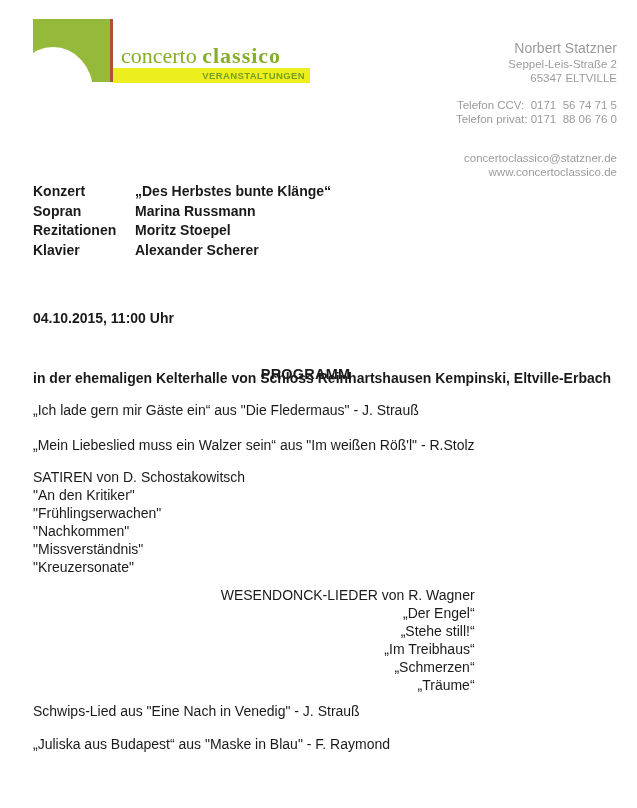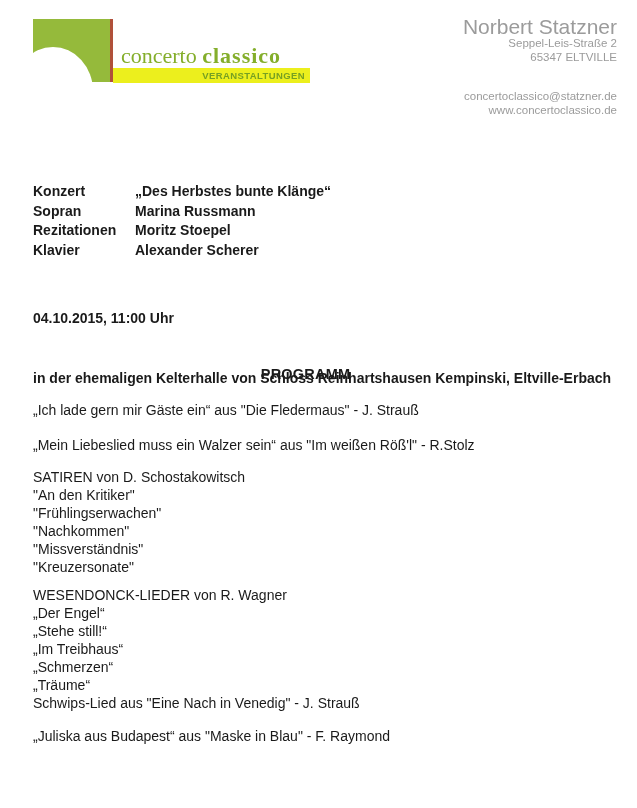--- a/index.html
+++ b/index.html
@@ -40,21 +40,21 @@
     font-size:22px;line-height:22px;white-space:pre;
   }
   .logo-word .w1{color:var(--text-green);}
   .logo-word .w2{font-weight:bold;color:var(--text-green);letter-spacing:1px;}
 
   
   .contact{
     position:absolute;top:18px;right:20px;
     text-align:right;color:var(--gray);
   }
-  .contact .c-name{font-size:21px;line-height:18px;white-space:pre;}
+  .contact .c-name{font-size:14px;line-height:18px;white-space:pre;margin-top:21px;}
   .contact .c-line{font-size:11.5px;line-height:14px;white-space:pre;}
   .contact .c-phones{margin-top:13px;}
   .contact .c-links{margin-top:25px;}
 
   
   .cast{position:absolute;left:33px;top:182px;color:var(--ink);}
   .cast-row{font-size:14px;font-weight:bold;line-height:19.5px;white-space:pre;}
   .cast-label{display:inline-block;width:102px;}
 
   .dateblock{position:absolute;left:33px;top:268px;color:var(--ink);
@@ -65,21 +65,21 @@
     text-align:center;color:var(--ink);
     font-size:14.5px;font-weight:bold;letter-spacing:.2px;
   }
 
   .program{position:absolute;left:33px;top:401px;color:var(--ink);}
   .prog-group{margin-bottom:0;}
   .prog-line{font-size:14px;line-height:18px;white-space:pre;}
   .prog-group.g0{margin-bottom:17px;}
   .prog-group.g1{margin-bottom:14px;}
   .prog-group.g2{margin-bottom:10px;}
-  .prog-group.g3{margin-bottom:0;}
+  .prog-group.g3{margin-bottom:8px;text-align:right;}
   .prog-group.g4{margin-bottom:15px;}
 </style>
 </head>
 <body>
 
 <div class="page">
 
   <svg class="logo-mark" viewBox="0 0 77 63" xmlns="http://www.w3.org/2000/svg">
     <rect x="0" y="0" width="77" height="63" style="fill:var(--green)"></rect>
     <ellipse cx="20" cy="72" rx="40" ry="44" fill="#ffffff"></ellipse>
@@ -88,20 +88,24 @@
   <div class="logo-yellowbar">
     <span class="logo-tagline">VERANSTALTUNGEN</span>
   </div>
   <div class="logo-word"><span class="w1">concerto </span><span class="w2">classico</span></div>
 
   <div class="contact">
     <div class="c-name">Norbert Statzner</div>
     <div class="c-address" id="addr">
         <div class="c-line">Seppel-Leis-Straße 2</div>
         <div class="c-line">65347 ELTVILLE</div>
+      </div>
+    <div class="c-phones" id="phones">
+        <div class="c-line">Telefon CCV:  0171  56 74 71 5</div>
+        <div class="c-line">Telefon privat: 0171  88 06 76 0</div>
       </div>
     <div class="c-links" id="links">
         <div class="c-line">concertoclassico@statzner.de</div>
         <div class="c-line">www.concertoclassico.de</div>
       </div>
   </div>
 
   <div class="cast" id="cast">
       <div class="cast-row"><span class="cast-label">Konzert</span><span class="cast-value">„Des Herbstes bunte Klänge“</span></div>
       <div class="cast-row"><span class="cast-label">Sopran</span><span class="cast-value">Marina Russmann</span></div>

